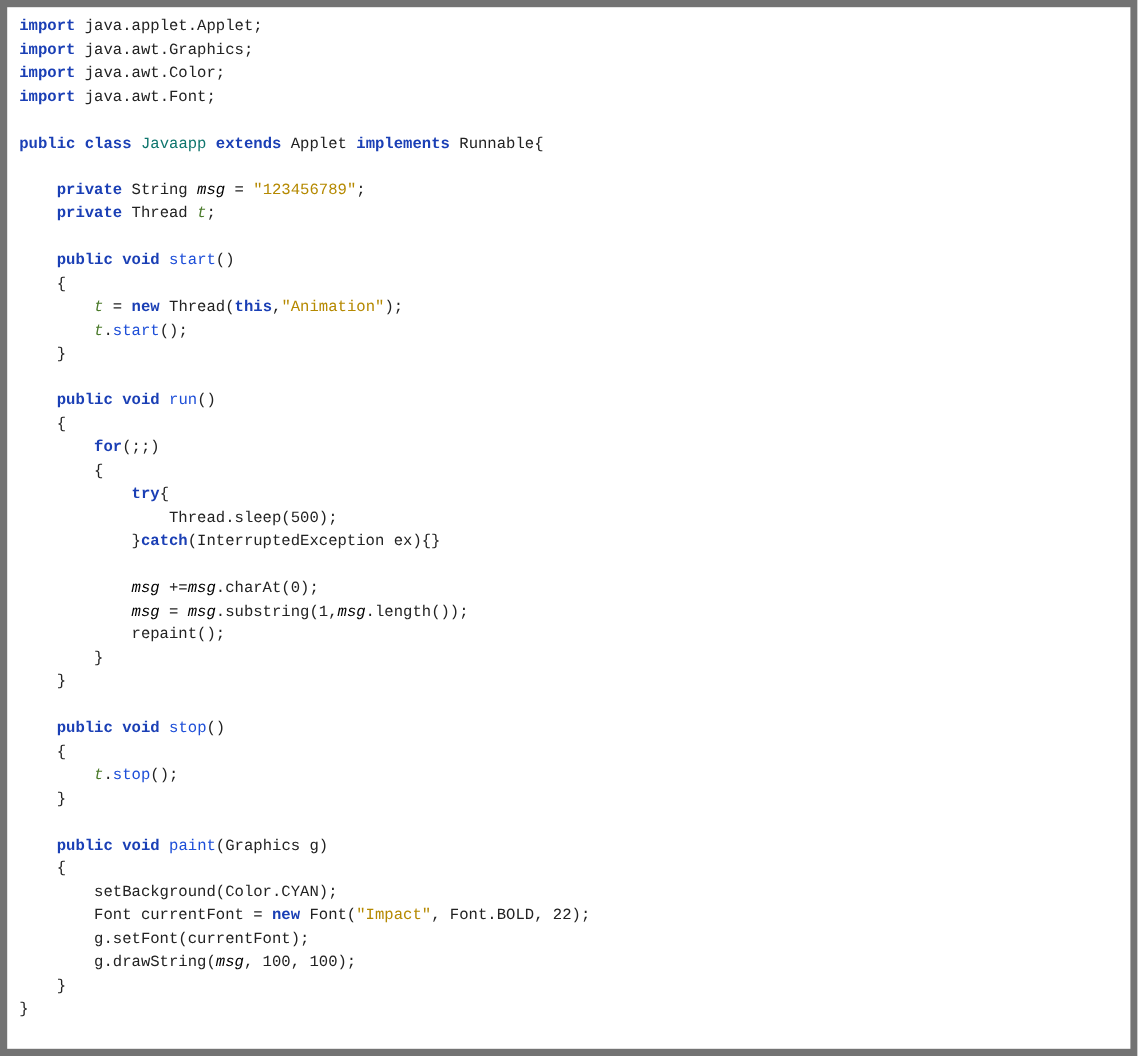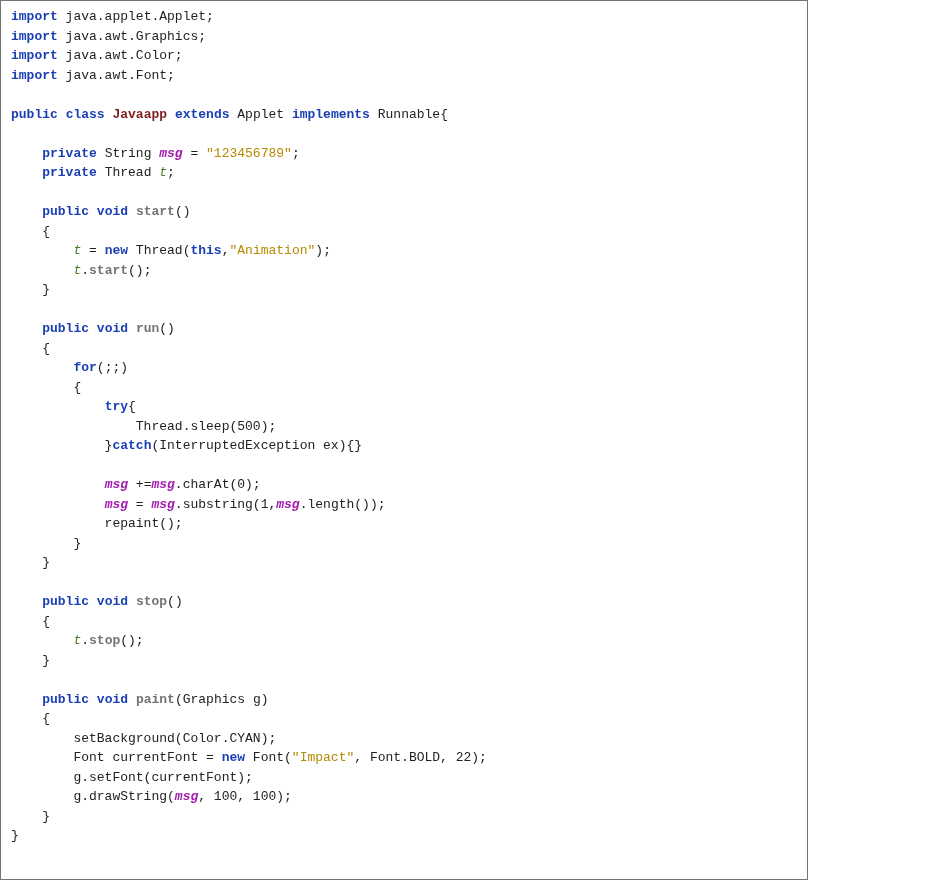--- a/index.html
+++ b/index.html
@@ -4,33 +4,33 @@
 <style>
   body {
     margin: 0;
     padding: 0;
     background: #fff;
     font-family: "Courier New", Courier, monospace;
     font-size: 13px;
     line-height: 1.5;
   }
   .code-box {
-    width: 808px;
+    width: 948px;
     height: 880px;
     box-sizing: border-box;
-    border: 1px solid #737373;
+    border: 6px solid #737373;
     padding: 6px 10px;
     white-space: pre;
     overflow: hidden;
     color: #222;
   }
   .kw      { color: #1a3fb5; font-weight: bold; }  
-  .cls     { color: #7f1d1d; font-weight: bold; }     
-  .method  { color: #737373; font-weight: bold; }     
-  .field   { color: #a21caf; font-weight: bold; font-style: italic; } 
+  .cls     { color: #0f766e; font-weight: normal; }     
+  .method  { color: #1d4ed8; font-weight: normal; }     
+  .field   { color: #000000; font-weight: normal; font-style: italic; } 
   .var     { color: #4a7a2a; font-style: italic; } 
   .str     { color: #b58900; }                     
   .ital    { }                 
 </style>
 </head>
 <body>
 
 <div class="code-box" id="code-target"><div class="line"><span class="kw">import</span><span> java.applet.Applet;</span></div><div class="line"><span class="kw">import</span><span> java.awt.Graphics;</span></div><div class="line"><span class="kw">import</span><span> java.awt.Color;</span></div><div class="line"><span class="kw">import</span><span> java.awt.Font;</span></div><div class="line">&nbsp;</div><div class="line"><span class="kw">public</span><span> </span><span class="kw">class</span><span> </span><span class="cls">Javaapp</span><span> </span><span class="kw">extends</span><span> Applet </span><span class="kw">implements</span><span> Runnable{</span></div><div class="line">&nbsp;</div><div class="line"><span>    </span><span class="kw">private</span><span> String </span><span class="field">msg</span><span> = </span><span class="str">"123456789"</span><span>;</span></div><div class="line"><span>    </span><span class="kw">private</span><span> Thread </span><span class="var">t</span><span>;</span></div><div class="line">&nbsp;</div><div class="line"><span>    </span><span class="kw">public</span><span> </span><span class="kw">void</span><span> </span><span class="method">start</span><span>()</span></div><div class="line"><span>    {</span></div><div class="line"><span>        </span><span class="var">t</span><span> = </span><span class="kw">new</span><span> Thread(</span><span class="kw">this</span><span>,</span><span class="str">"Animation"</span><span>);</span></div><div class="line"><span>        </span><span class="var">t</span><span>.</span><span class="method">start</span><span>();</span></div><div class="line"><span>    }</span></div><div class="line">&nbsp;</div><div class="line"><span>    </span><span class="kw">public</span><span> </span><span class="kw">void</span><span> </span><span class="method">run</span><span>()</span></div><div class="line"><span>    {</span></div><div class="line"><span>        </span><span class="kw">for</span><span>(;;)</span></div><div class="line"><span>        {</span></div><div class="line"><span>            </span><span class="kw">try</span><span>{</span></div><div class="line"><span>                Thread.</span><span class="ital">sleep</span><span>(500);</span></div><div class="line"><span>            }</span><span class="kw">catch</span><span>(InterruptedException ex){}</span></div><div class="line">&nbsp;</div><div class="line"><span>            </span><span class="field">msg</span><span> +=</span><span class="field">msg</span><span>.charAt(0);</span></div><div class="line"><span>            </span><span class="field">msg</span><span> = </span><span class="field">msg</span><span>.substring(1,</span><span class="field">msg</span><span>.length());</span></div><div class="line"><span>            repaint();</span></div><div class="line"><span>        }</span></div><div class="line"><span>    }</span></div><div class="line">&nbsp;</div><div class="line"><span>    </span><span class="kw">public</span><span> </span><span class="kw">void</span><span> </span><span class="method">stop</span><span>()</span></div><div class="line"><span>    {</span></div><div class="line"><span>        </span><span class="var">t</span><span>.</span><span class="method">stop</span><span>();</span></div><div class="line"><span>    }</span></div><div class="line">&nbsp;</div><div class="line"><span>    </span><span class="kw">public</span><span> </span><span class="kw">void</span><span> </span><span class="method">paint</span><span>(Graphics g)</span></div><div class="line"><span>    {</span></div><div class="line"><span>        setBackground(Color.</span><span class="ital">CYAN</span><span>);</span></div><div class="line"><span>        Font currentFont = </span><span class="kw">new</span><span> Font(</span><span class="str">"Impact"</span><span>, Font.</span><span class="ital">BOLD</span><span>, 22);</span></div><div class="line"><span>        g.setFont(currentFont);</span></div><div class="line"><span>        g.drawString(</span><span class="field">msg</span><span>, 100, 100);</span></div><div class="line"><span>    }</span></div><div class="line"><span>}</span></div></div>
 
 </body></html>

